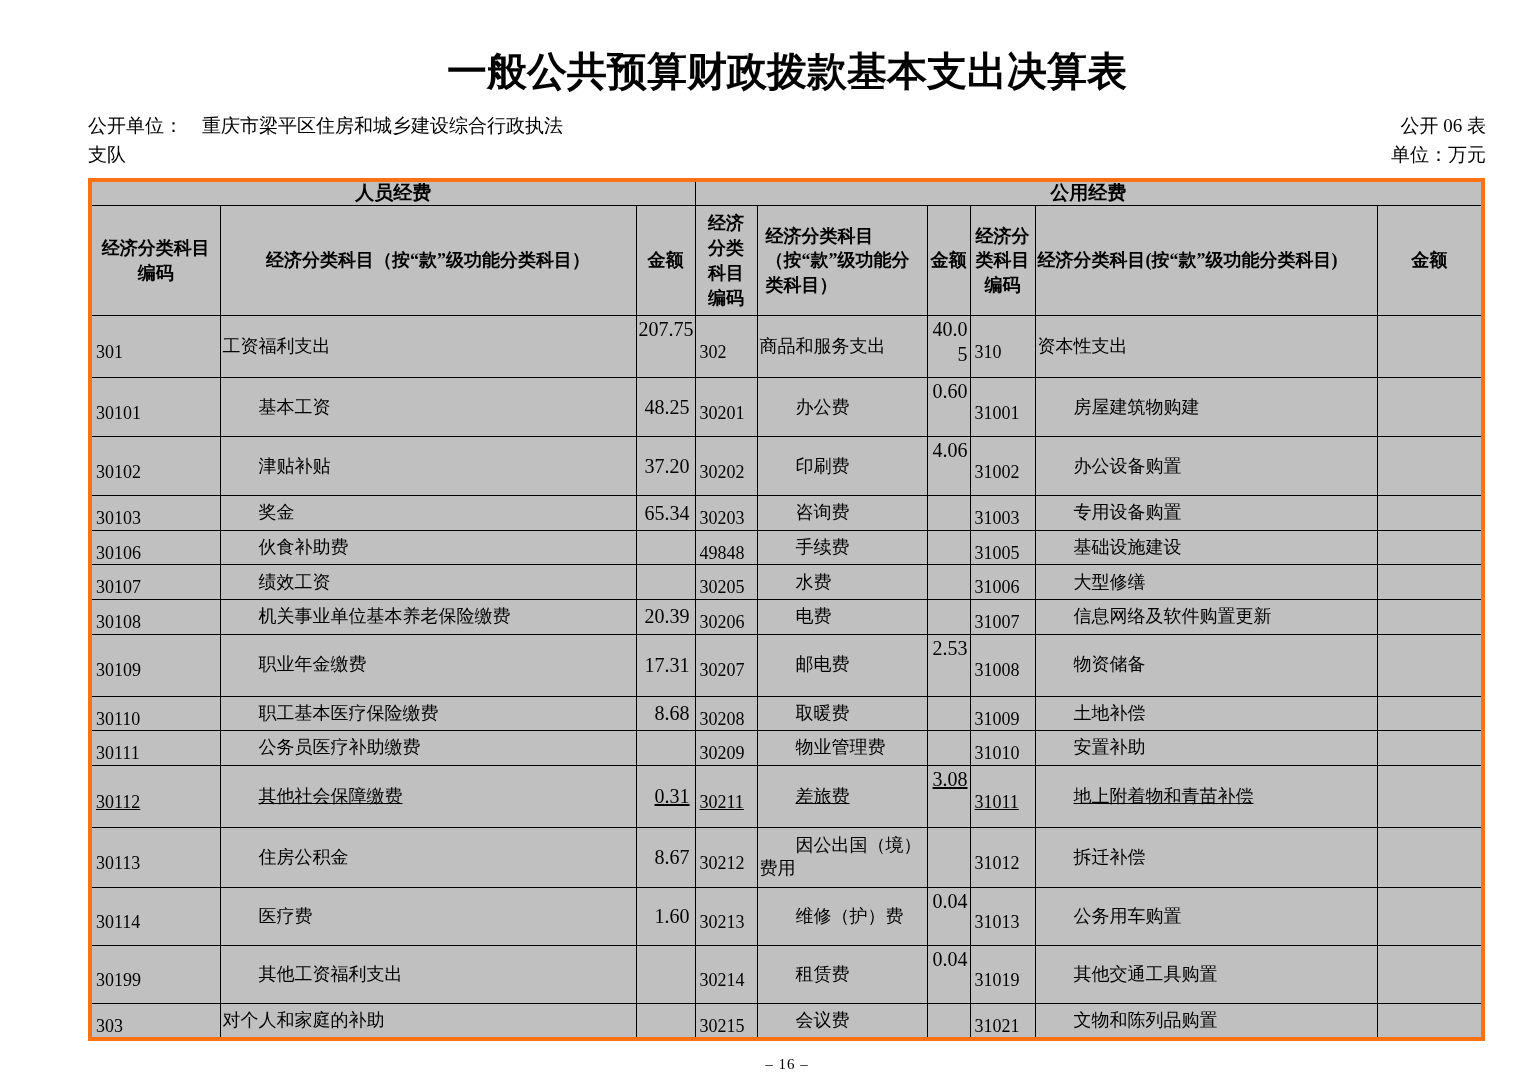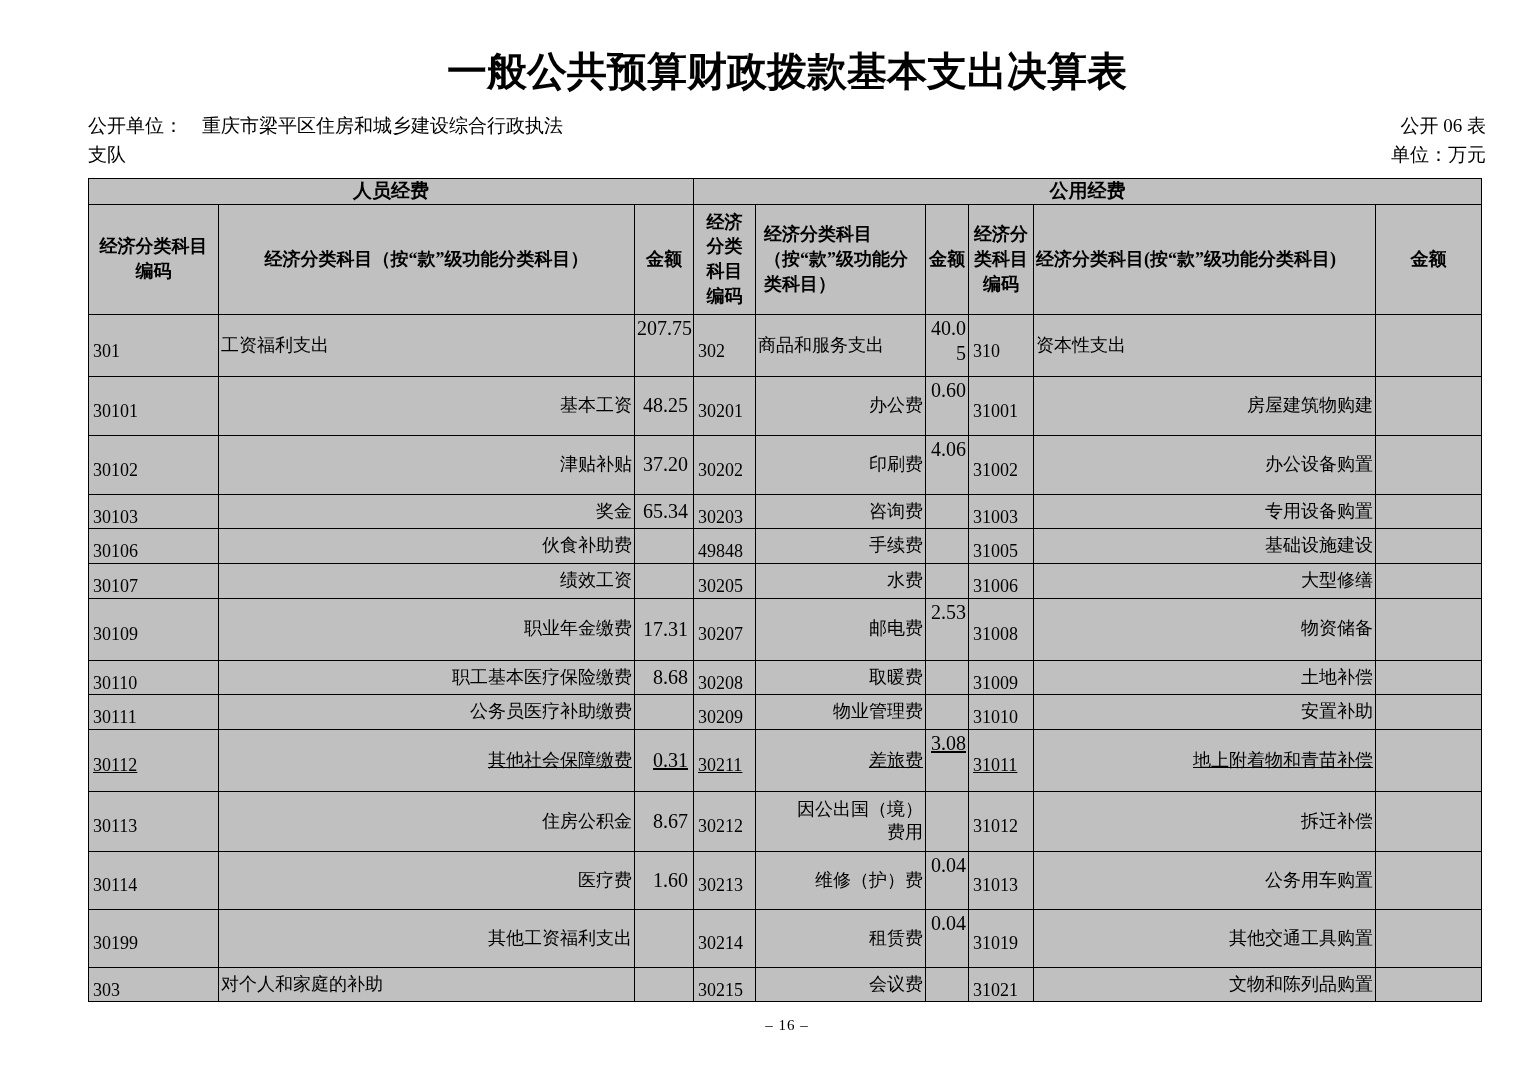--- a/index.html
+++ b/index.html
@@ -36,21 +36,21 @@
     gap:35px;
   }
   .meta-left{width:486px;}
   .meta-left .org{margin-left:19px;}
   .meta-right{text-align:right;white-space:nowrap;}
 
   table.fin{
     border-collapse:collapse;
     table-layout:fixed;
     width:1393px;
-    border:1px solid #f97316;
+    border:4px solid #f97316;
   }
   table.fin th, table.fin td{
     border:1px solid #000;
     background:#c0c0c0;
     overflow:hidden;
     font-weight:normal;
     box-sizing:border-box;
   }
   tr.section-row th{
     height:26px;
@@ -82,21 +82,21 @@
     padding:12px 1px 0 4px;
     line-height:1.2;
   }
   td.item{
     font-size:18px;
     text-align:left;
     vertical-align:middle;
     padding:0 2px;
     line-height:1.3;
   }
-  td.item.indent{text-indent:2em;text-align:right;}
+  td.item.indent{text-indent:2em;}
   td.amt{
     background:#ffffff;
     font-size:20px;
     text-align:right;
     word-break:break-all;
     line-height:1.25;
   }
   td.amt1{vertical-align:middle;padding:0 5px 0 1px;}
   td.amt1.top{vertical-align:top;padding:1px 1px 0 1px;}
   td.amt2{vertical-align:top;padding:1px 2px 0 1px;}
@@ -216,20 +216,31 @@
           <td class="code">30107</td>
           <td class="item indent">绩效工资</td>
           <td class="amt amt1"></td>
           <td class="code">30205</td>
           <td class="item indent">水费</td>
           <td class="amt amt2"></td>
           <td class="code">31006</td>
           <td class="item indent">大型修缮</td>
           <td class="amt amt3"></td>
         </tr>
+        <tr style="height: 32px;">
+          <td class="code">30108</td>
+          <td class="item indent">机关事业单位基本养老保险缴费</td>
+          <td class="amt amt1">20.39</td>
+          <td class="code">30206</td>
+          <td class="item indent">电费</td>
+          <td class="amt amt2"></td>
+          <td class="code">31007</td>
+          <td class="item indent">信息网络及软件购置更新</td>
+          <td class="amt amt3"></td>
+        </tr>
         <tr style="height: 62px;">
           <td class="code">30109</td>
           <td class="item indent">职业年金缴费</td>
           <td class="amt amt1">17.31</td>
           <td class="code">30207</td>
           <td class="item indent">邮电费</td>
           <td class="amt amt2">2.53</td>
           <td class="code">31008</td>
           <td class="item indent">物资储备</td>
           <td class="amt amt3"></td>

